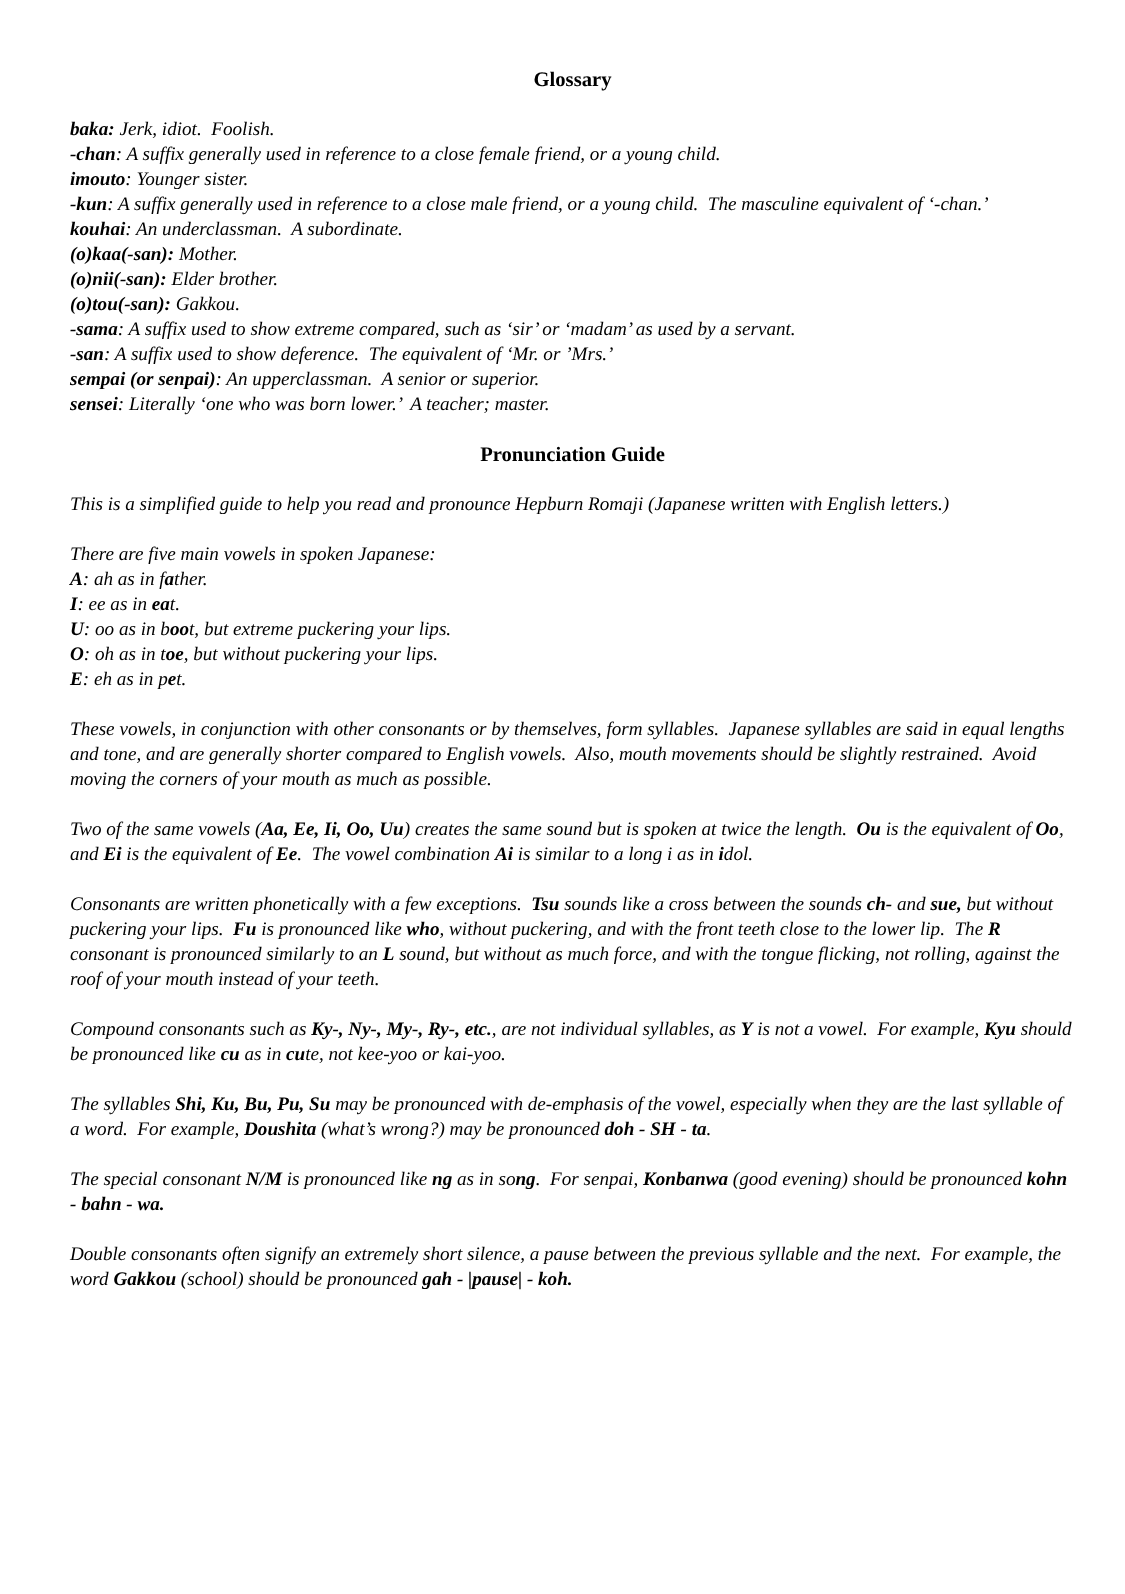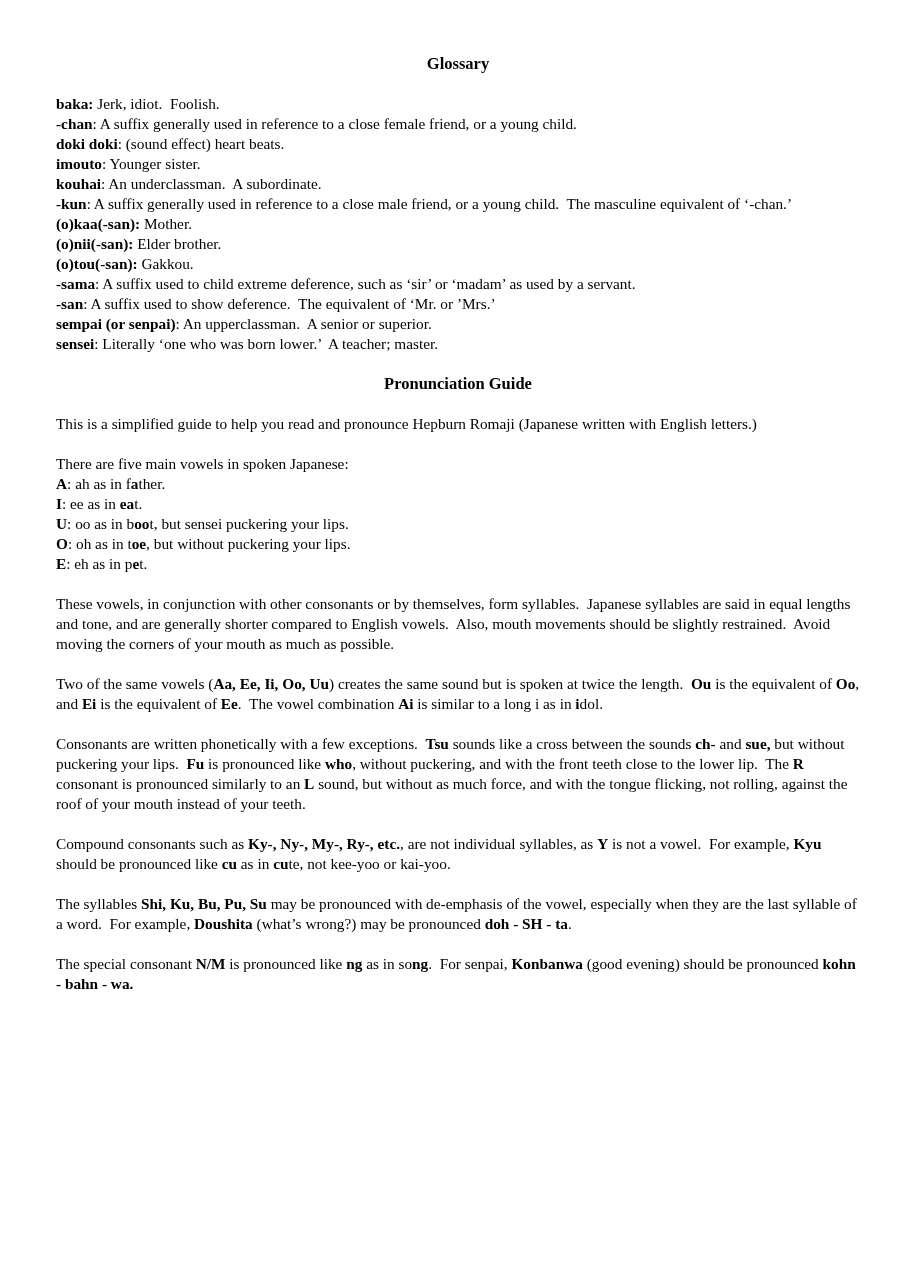--- a/index.html
+++ b/index.html
@@ -13,61 +13,60 @@
     width: 900px; height: 1275px;
     padding: 54px 40px 0 56px;
     overflow: hidden;
     background: #ffffff;
   }
   h1.doc-heading {
     font-size: 16.5px; line-height: 20px;
     font-weight: bold; text-align: center;
     margin: 0 0 20px 0;
   }
-  .block { margin: 0 0 20px 0; }
+  .block { margin: 0 0 20px 0; font-style: italic; }
   p.line {
     margin: 0;
     font-size: 15.3px; line-height: 20px;
     white-space: pre-wrap;
   }
   p.line b { font-weight: bold; }
 </style>
 </head>
 <body>
 
 <div class="page">
   <h1 class="doc-heading">Glossary</h1>
 
   <div class="block">
       <p class="line"><b>baka:</b><span> Jerk, idiot.  Foolish.</span></p>
       <p class="line"><b>-chan</b><span>: A suffix generally used in reference to a close female friend, or a young child.</span></p>
-      <p class="line"><b>doki doki</b><span>: (sound effect) heart beats.</span></p>
       <p class="line"><b>imouto</b><span>: Younger sister.</span></p>
+      <p class="line"><b>-kun</b><span>: A suffix generally used in reference to a close male friend, or a young child.  The masculine equivalent of ‘-chan.’</span></p>
       <p class="line"><b>kouhai</b><span>: An underclassman.  A subordinate.</span></p>
-      <p class="line"><b>-kun</b><span>: A suffix generally used in reference to a close male friend, or a young child.  The masculine equivalent of ‘-chan.’</span></p>
       <p class="line"><b>(o)kaa(-san):</b><span> Mother.</span></p>
       <p class="line"><b>(o)nii(-san):</b><span> Elder brother.</span></p>
       <p class="line"><b>(o)tou(-san):</b><span> Gakkou.</span></p>
-      <p class="line"><b>-sama</b><span>: A suffix used to child extreme deference, such as ‘sir’ or ‘madam’ as used by a servant.</span></p>
+      <p class="line"><b>-sama</b><span>: A suffix used to show extreme compared, such as ‘sir’ or ‘madam’ as used by a servant.</span></p>
       <p class="line"><b>-san</b><span>: A suffix used to show deference.  The equivalent of ‘Mr. or ’Mrs.’</span></p>
       <p class="line"><b>sempai (or senpai)</b><span>: An upperclassman.  A senior or superior.</span></p>
       <p class="line"><b>sensei</b><span>: Literally ‘one who was born lower.’  A teacher; master.</span></p>
     </div>
 
   <h1 class="doc-heading">Pronunciation Guide</h1>
 
   <div>
       <div class="block">
         <p class="line"><span>This is a simplified guide to help you read and pronounce Hepburn Romaji (Japanese written with English letters.)</span></p>
       </div>
       <div class="block">
         <p class="line"><span>There are five main vowels in spoken Japanese:</span></p>
         <p class="line"><b>A</b><span>: ah as in f</span><b>a</b><span>ther.</span></p>
         <p class="line"><b>I</b><span>: ee as in </span><b>ea</b><span>t.</span></p>
-        <p class="line"><b>U</b><span>: oo as in b</span><b>oo</b><span>t, but sensei puckering your lips.</span></p>
+        <p class="line"><b>U</b><span>: oo as in b</span><b>oo</b><span>t, but extreme puckering your lips.</span></p>
         <p class="line"><b>O</b><span>: oh as in t</span><b>oe</b><span>, but without puckering your lips.</span></p>
         <p class="line"><b>E</b><span>: eh as in p</span><b>e</b><span>t.</span></p>
       </div>
       <div class="block">
         <p class="line"><span>These vowels, in conjunction with other consonants or by themselves, form syllables.  Japanese syllables are said in equal lengths and tone, and are generally shorter compared to English vowels.  Also, mouth movements should be slightly restrained.  Avoid moving the corners of your mouth as much as possible.</span></p>
       </div>
       <div class="block">
         <p class="line"><span>Two of the same vowels (</span><b>Aa, Ee, Ii, Oo, Uu</b><span>) creates the same sound but is spoken at twice the length.  </span><b>Ou</b><span> is the equivalent of </span><b>Oo</b><span>, and </span><b>Ei</b><span> is the equivalent of </span><b>Ee</b><span>.  The vowel combination </span><b>Ai</b><span> is similar to a long i as in </span><b>i</b><span>dol.</span></p>
       </div>
       <div class="block">
@@ -75,14 +74,17 @@
       </div>
       <div class="block">
         <p class="line"><span>Compound consonants such as </span><b>Ky-, Ny-, My-, Ry-, etc.</b><span>, are not individual syllables, as </span><b>Y</b><span> is not a vowel.  For example, </span><b>Kyu</b><span> should be pronounced like </span><b>cu</b><span> as in </span><b>cu</b><span>te, not kee-yoo or kai-yoo.</span></p>
       </div>
       <div class="block">
         <p class="line"><span>The syllables </span><b>Shi, Ku, Bu, Pu, Su</b><span> may be pronounced with de-emphasis of the vowel, especially when they are the last syllable of a word.  For example, </span><b>Doushita</b><span> (what’s wrong?) may be pronounced </span><b>doh - SH - ta</b><span>.</span></p>
       </div>
       <div class="block">
         <p class="line"><span>The special consonant </span><b>N/M</b><span> is pronounced like </span><b>ng</b><span> as in so</span><b>ng</b><span>.  For senpai, </span><b>Konbanwa</b><span> (good evening) should be pronounced </span><b>kohn - bahn - wa.</b></p>
       </div>
+      <div class="block">
+        <p class="line"><span>Double consonants often signify an extremely short silence, a pause between the previous syllable and the next.  For example, the word </span><b>Gakkou</b><span> (school) should be pronounced </span><b>gah - |pause| - koh.</b></p>
+      </div>
     </div>
 </div>
 
 </body></html>

